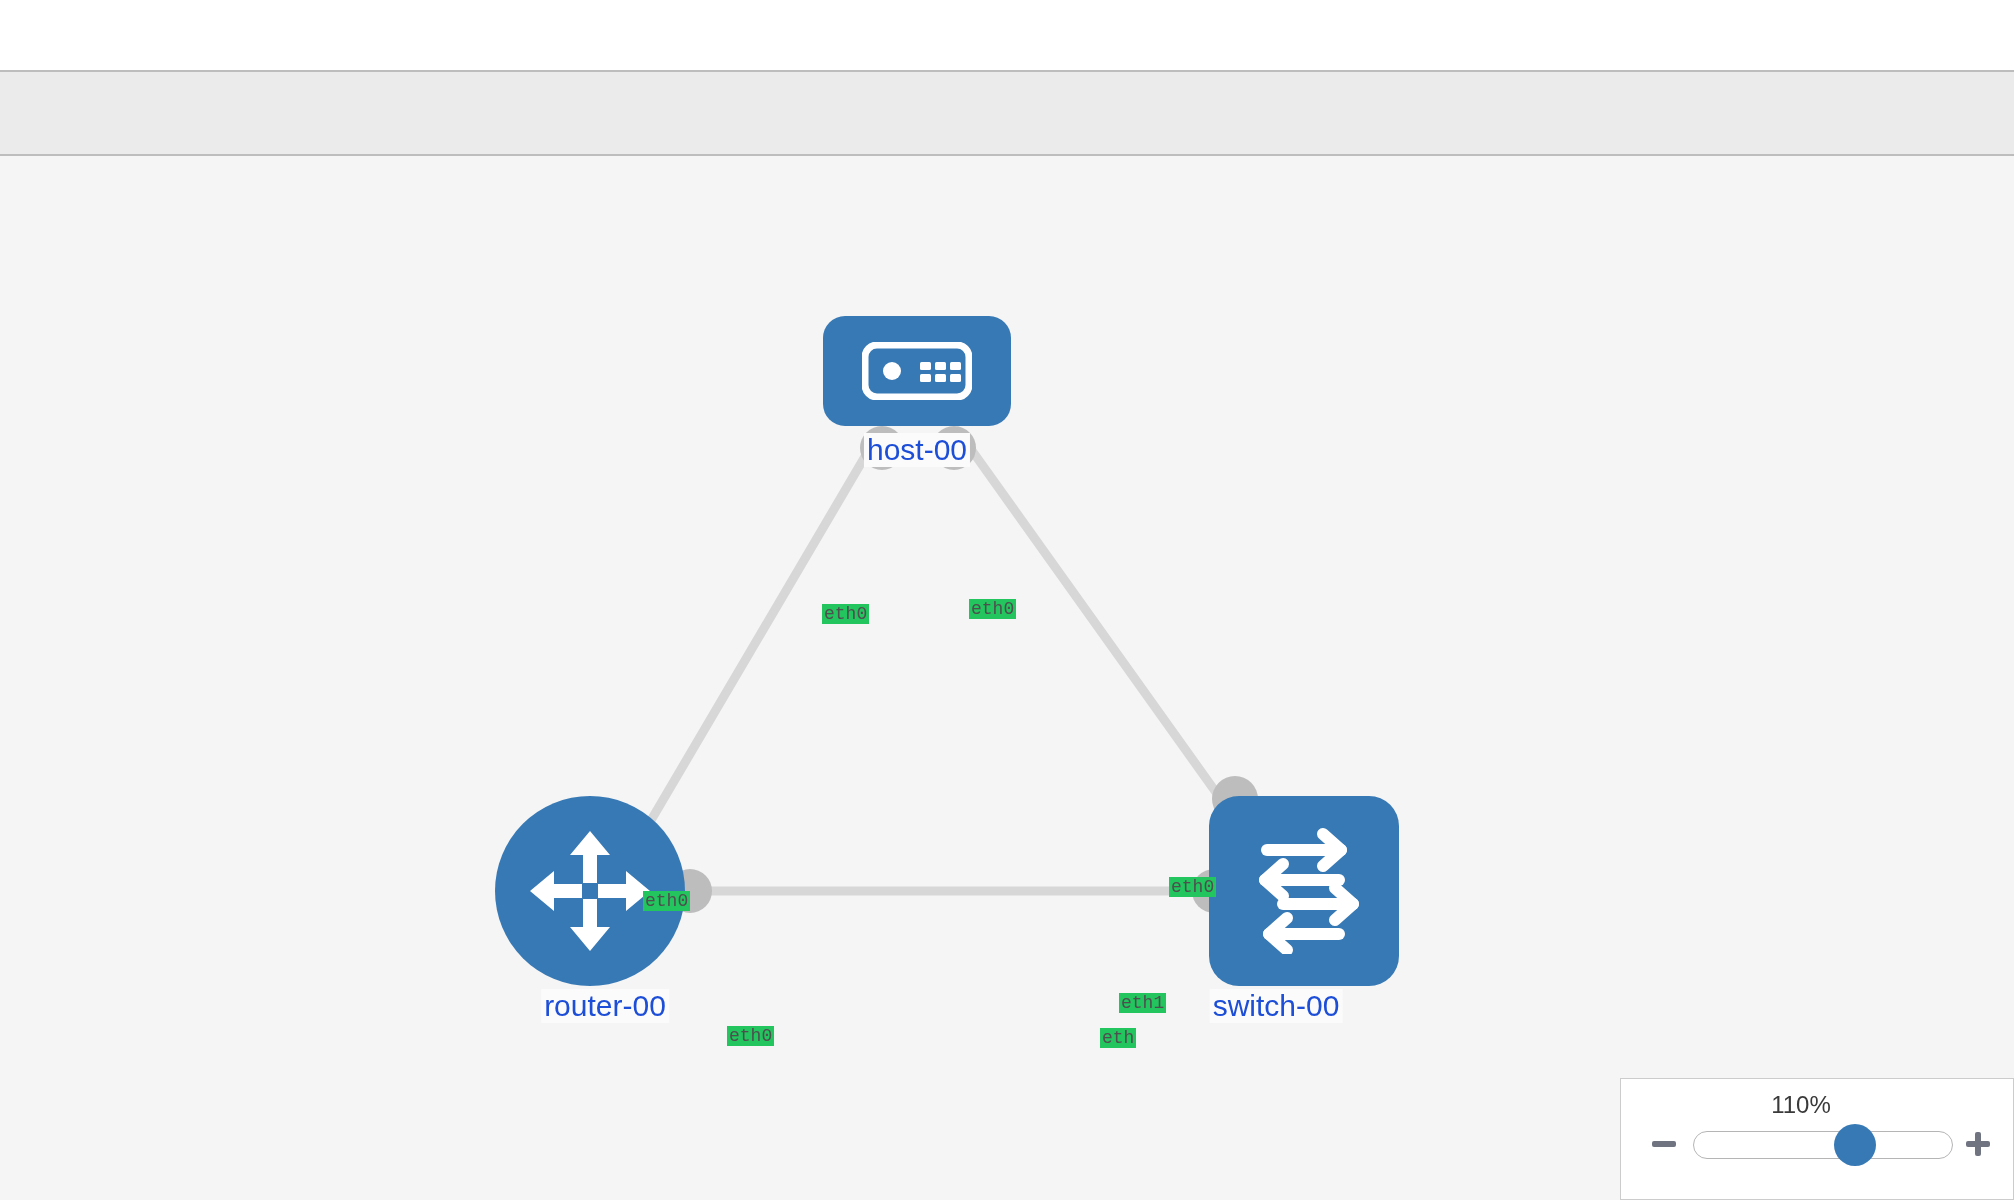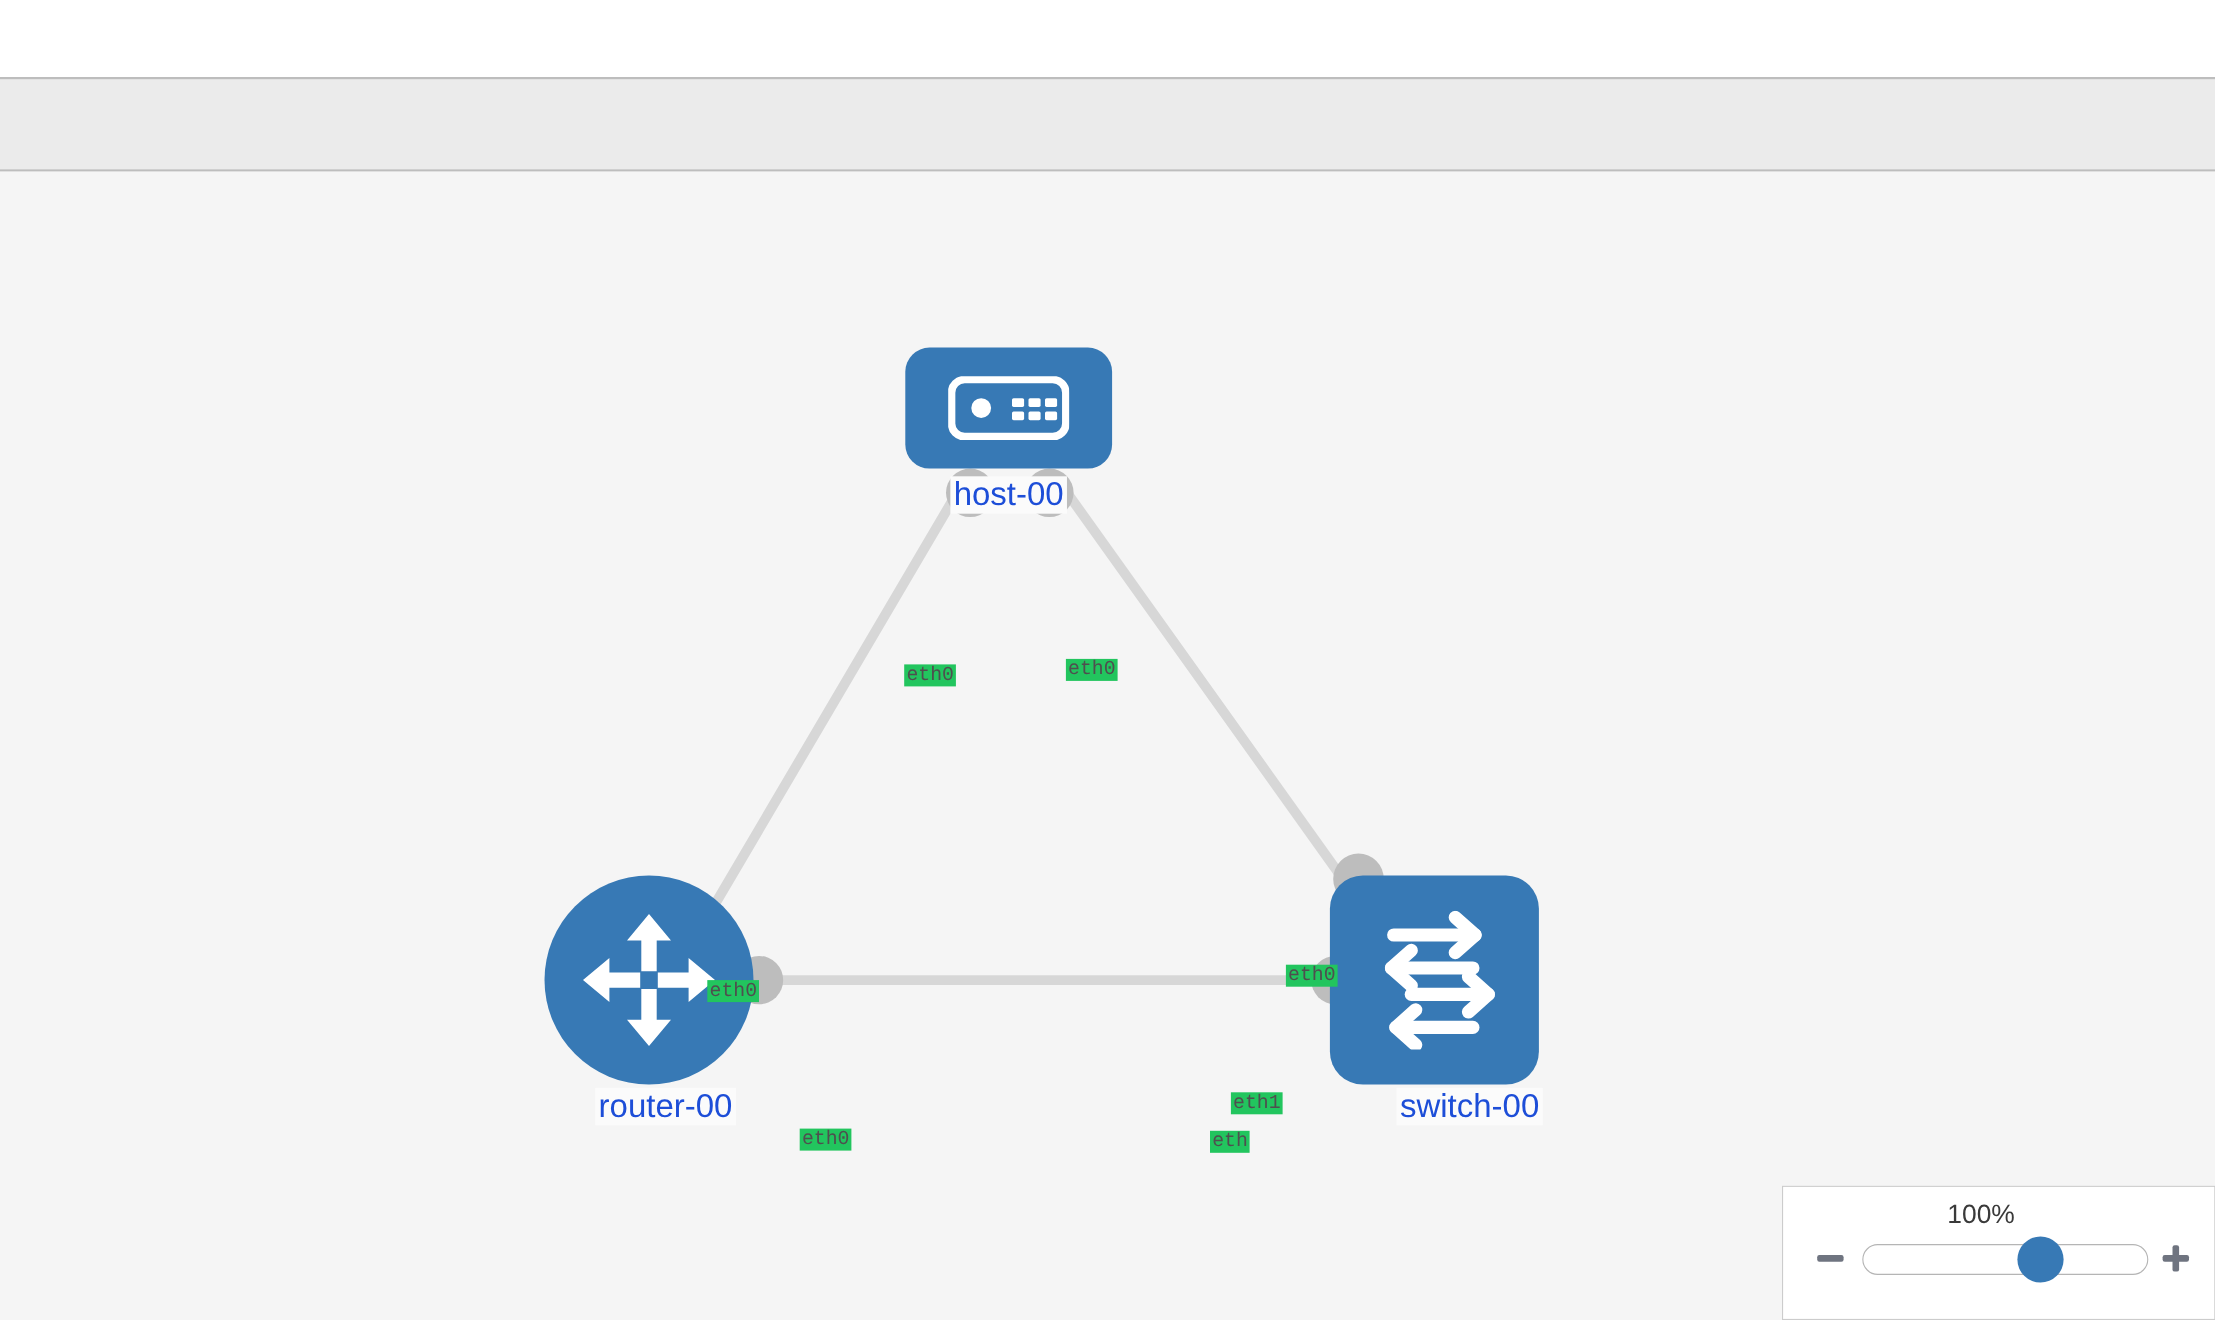--- a/index.html
+++ b/index.html
@@ -241,34 +241,34 @@
             <polyline points="82,6 100,22 82,38"></polyline>
             <line x1="24" y1="52" x2="98" y2="52"></line>
             <polyline points="42,36 24,52 42,68"></polyline>
             <line x1="42" y1="76" x2="112" y2="76"></line>
             <polyline points="94,60 112,76 94,92"></polyline>
             <line x1="28" y1="106" x2="98" y2="106"></line>
             <polyline points="46,90 28,106 46,122"></polyline>
           </g>
         </svg>
       </div>
-      <div class="node-label" style="left:1336px; top:833px; font-size:30px;">switch-00</div>
+      <div class="node-label" style="left:1276px; top:833px; font-size:30px;">switch-00</div>
     </div>
 
     <div class="iface-label" style="left:822px;  top:448px;">eth0</div>
     <div class="iface-label" style="left:969px;  top:443px;">eth0</div>
     <div class="iface-label" style="left:643px;  top:735px;">eth0</div>
     <div class="iface-label" style="left:1169px; top:721px;">eth0</div>
     <div class="iface-label" style="left:727px;  top:870px;">eth0</div>
     <div class="iface-label" style="left:1100px; top:872px;">eth</div>
     <div class="iface-label" style="left:1119px; top:837px;">eth1</div>
   </div>
 
   <div class="zoom-panel">
-    <div class="zoom-value">100%</div>
+    <div class="zoom-value">110%</div>
     <div class="zoom-minus">
       <svg width="30" height="30" viewBox="0 0 30 30" aria-hidden="true">
         <rect x="3" y="12" width="24" height="6" rx="2" fill="#6f7480"></rect>
       </svg>
     </div>
     <div class="zoom-track">
       <div class="zoom-thumb" style="left:140px;"></div>
     </div>
     <div class="zoom-plus">
       <svg width="30" height="30" viewBox="0 0 30 30" aria-hidden="true">

